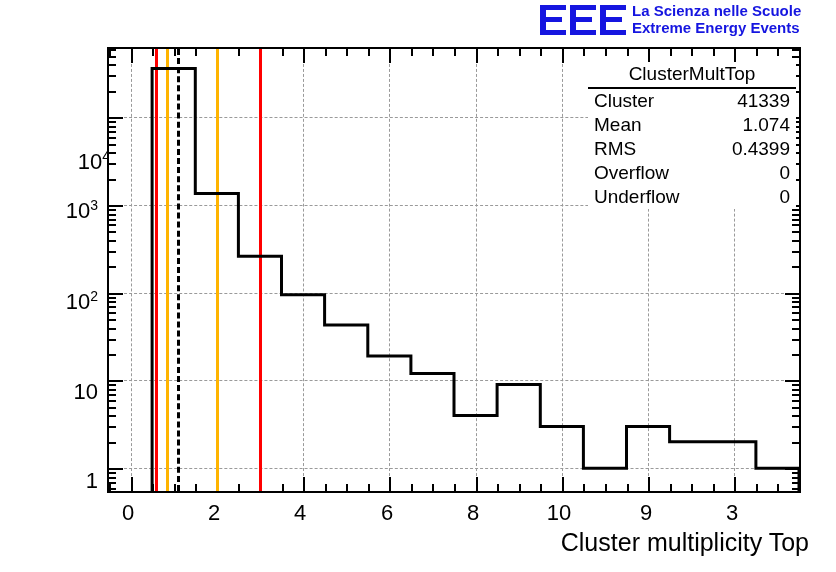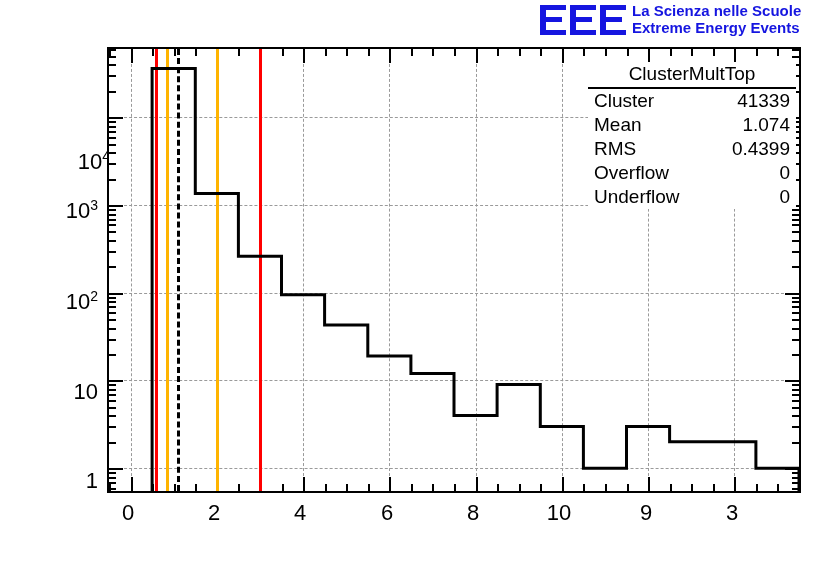--- a/index.html
+++ b/index.html
@@ -90,20 +90,21 @@
 
   <div class="xlab" style="left:98px;top:500px;">0</div>
   <div class="xlab" style="left:184px;top:500px;">2</div>
   <div class="xlab" style="left:270px;top:500px;">4</div>
   <div class="xlab" style="left:357px;top:500px;">6</div>
   <div class="xlab" style="left:443px;top:500px;">8</div>
   <div class="xlab" style="left:529px;top:500px;">10</div>
   <div class="xlab" style="left:616px;top:500px;">9</div>
   <div class="xlab" style="left:702px;top:500px;">3</div>
 
+  <div id="xaxis-title">Cluster multiplicity Top</div>
 
   <div id="frame">
     <div id="plotarea">
 
       <div id="grid-layer">
           <div class="gridv" style="left: 21.5625px;"></div>
           <div class="gridv" style="left: 107.812px;"></div>
           <div class="gridv" style="left: 194.062px;"></div>
           <div class="gridv" style="left: 280.312px;"></div>
           <div class="gridv" style="left: 366.562px;"></div>

